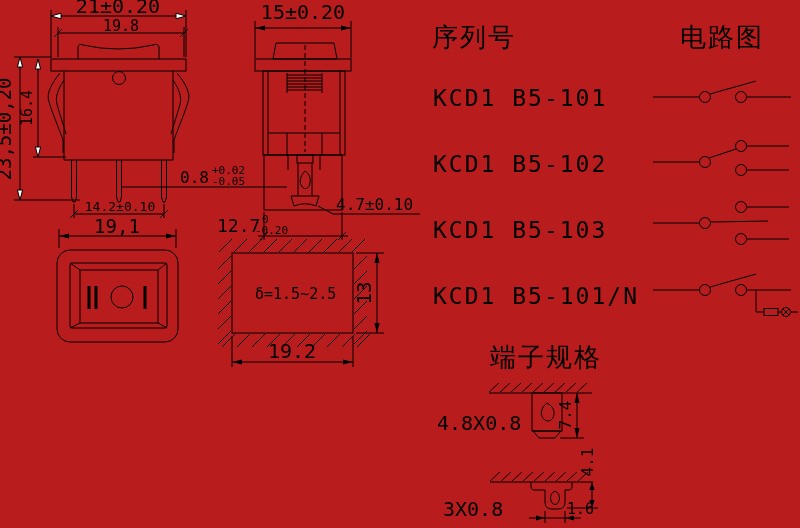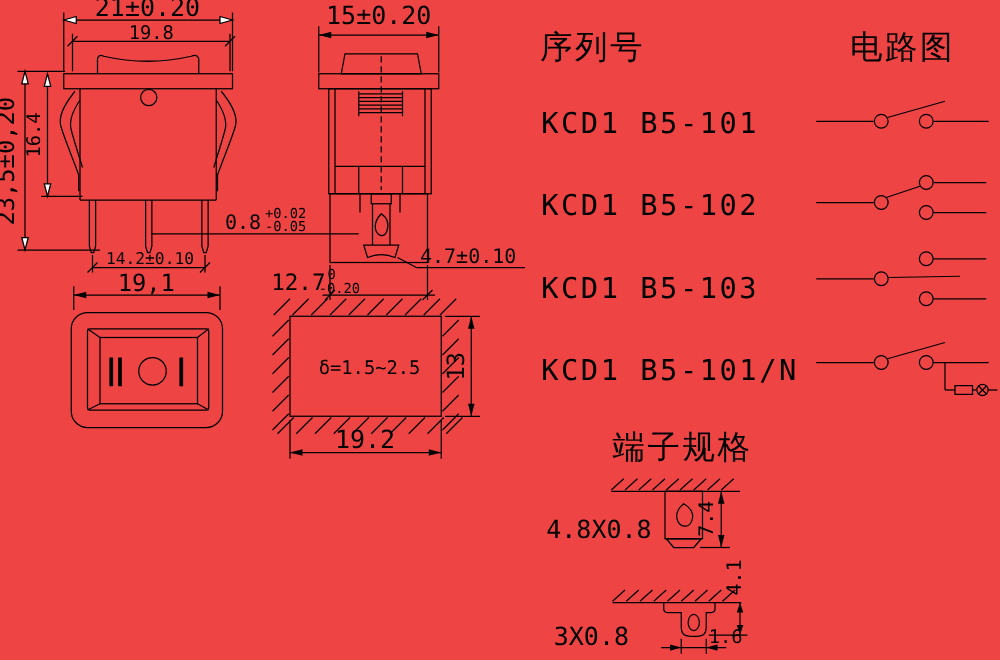--- a/index.html
+++ b/index.html
@@ -1,16 +1,16 @@
 <!DOCTYPE html>
 <html><head>
 <meta charset="utf-8">
 <style>
   html,body{margin:0;padding:0;background:#fff;}
-  .sheet{position:relative;width:800px;height:528px;background:#ef4444;overflow:hidden;}
+  .sheet{position:relative;width:800px;height:528px;background:#b91c1c;overflow:hidden;}
   svg{display:block;}
   svg line, svg path, svg rect, svg circle, svg ellipse, svg polyline{stroke:#000;fill:none;stroke-width:1;}
   svg polygon.f{fill:#000;stroke:none;}
   svg polygon.o{fill:#fff;stroke:#000;stroke-width:1;}
   svg text{fill:#000;stroke:none;font-family:"DejaVu Sans Mono","Liberation Mono",monospace;}
   svg text.cjk{font-family:"DejaVu Sans","Liberation Sans",sans-serif;letter-spacing:2px;}
   .dashed{stroke-dasharray:5 3;}
   .thick{stroke-width:3;}
 </style>
 </head>

